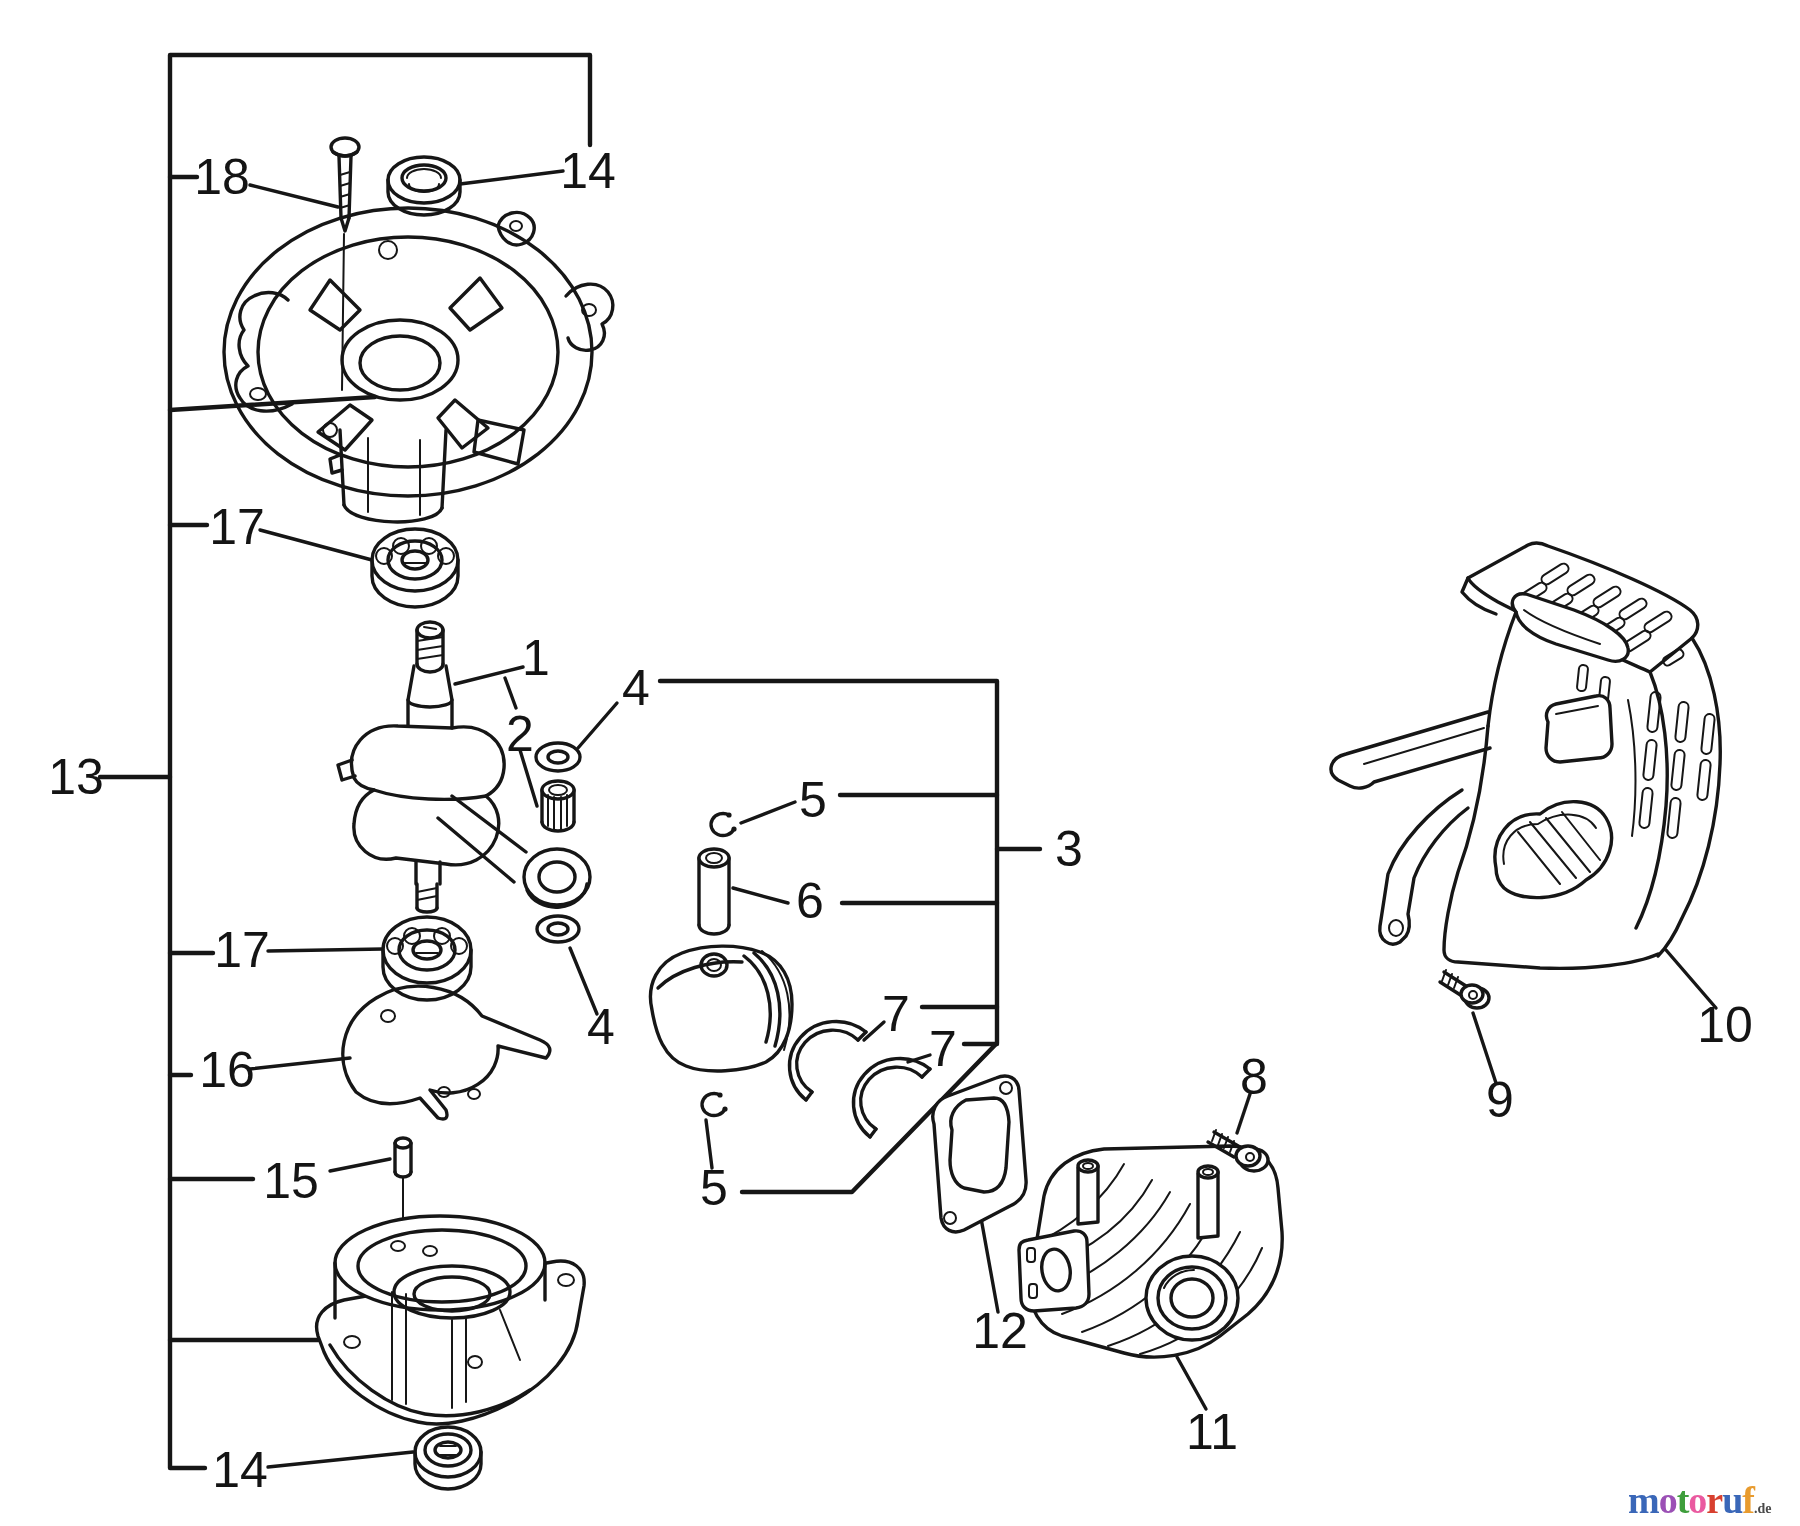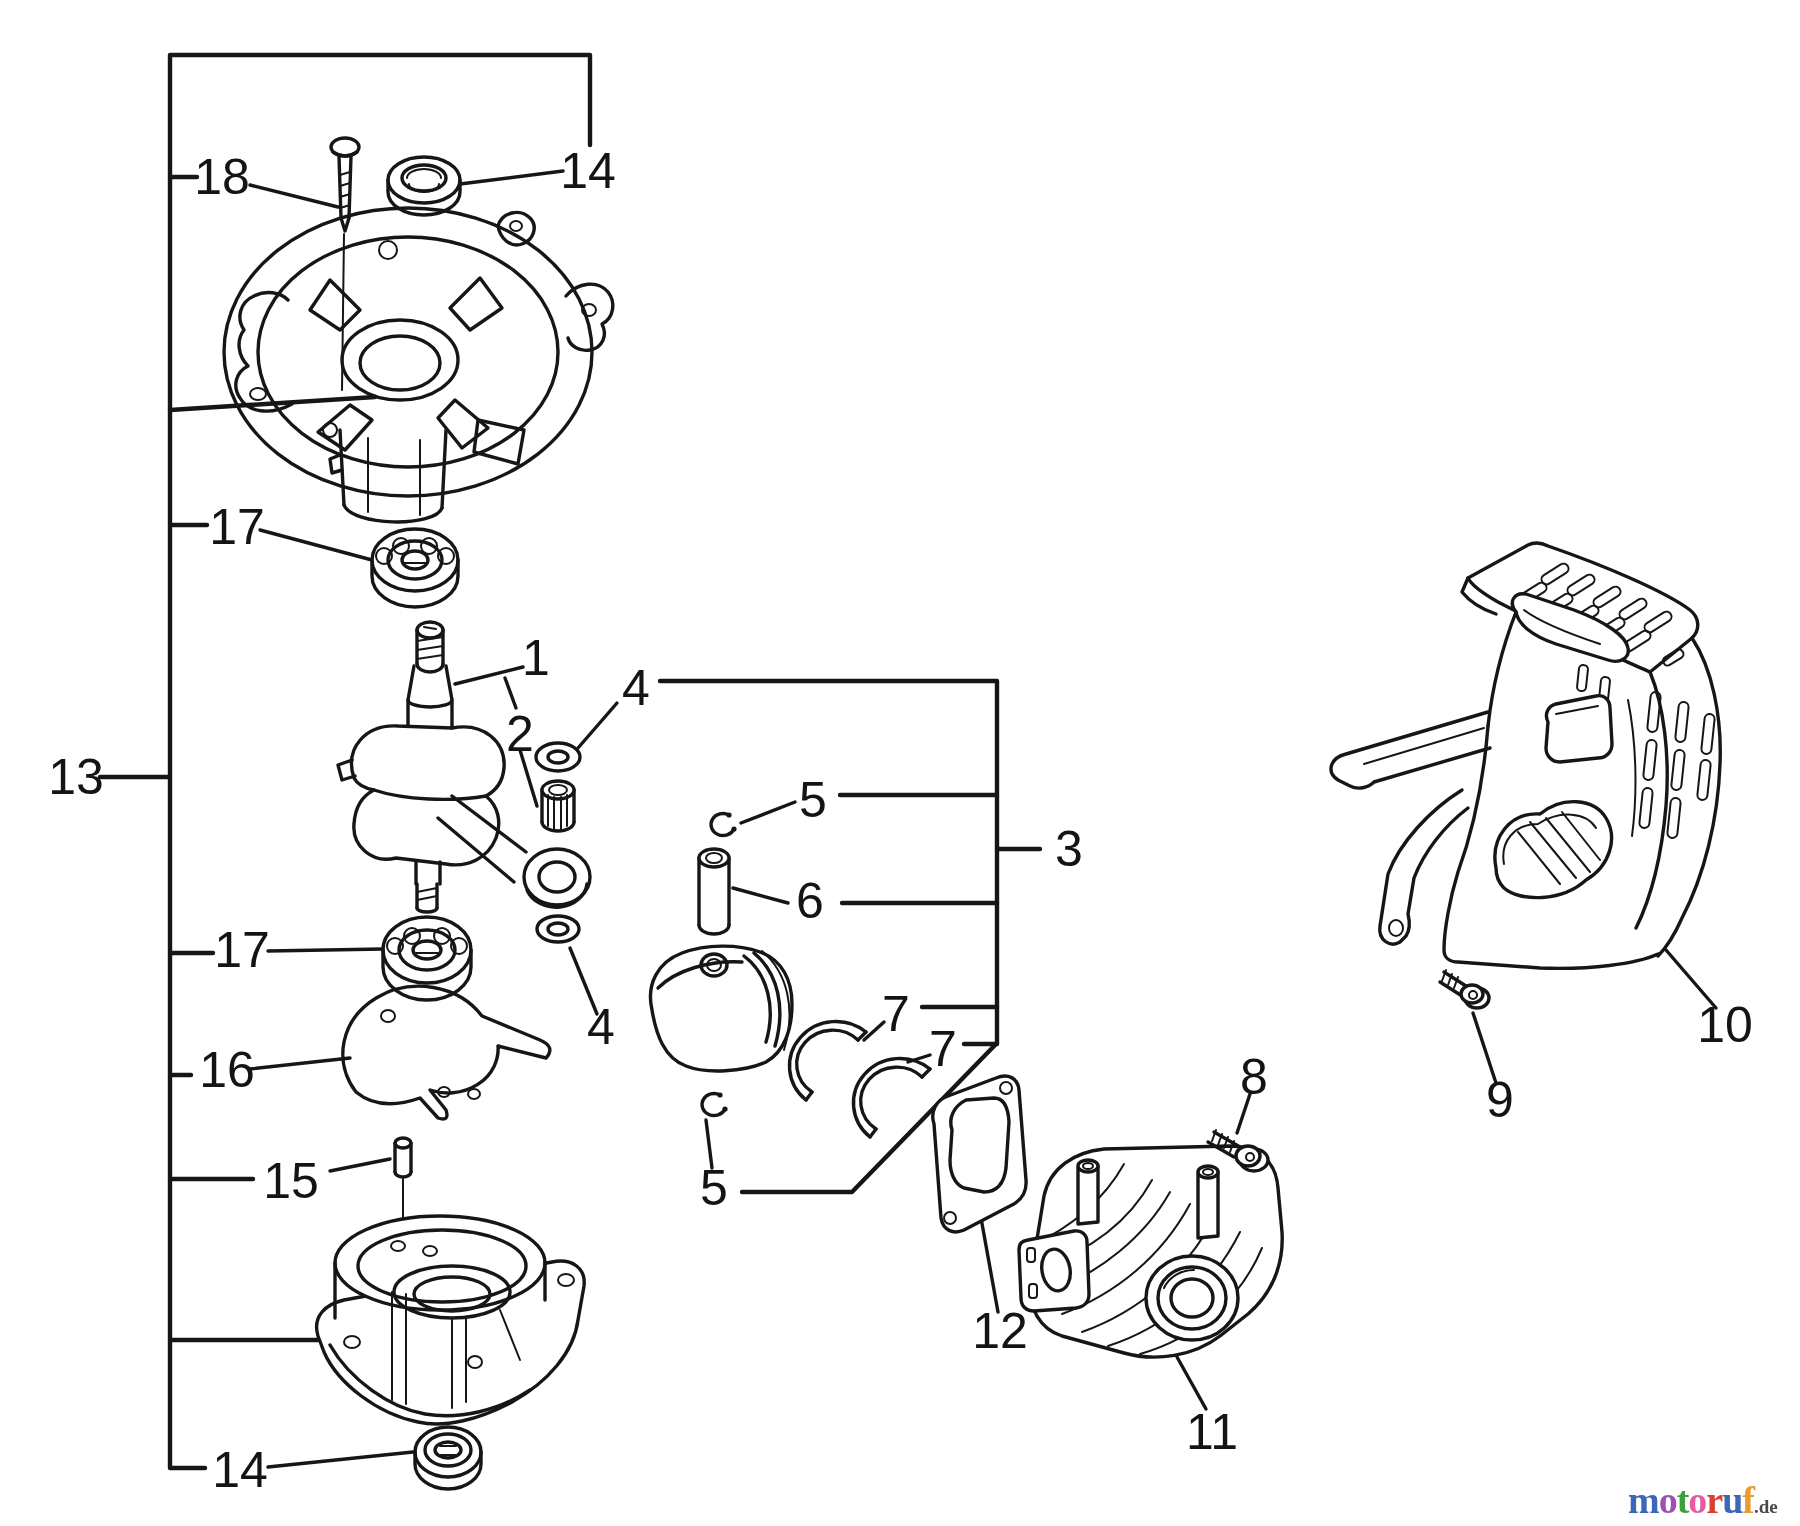--- a/index.html
+++ b/index.html
@@ -7,21 +7,21 @@
          font-family:"Liberation Sans",sans-serif;}
   svg{position:absolute;left:0;top:0;}
   .s{stroke:#161616;fill:none;stroke-width:3.4;stroke-linecap:round;stroke-linejoin:round;}
   .sw{stroke:#161616;fill:#ffffff;stroke-width:3.4;stroke-linecap:round;stroke-linejoin:round;}
   .thin{stroke-width:2;}
   .thick{stroke-width:4.4;}
   .callout{font:400 50px "Liberation Sans",sans-serif;fill:#141414;text-anchor:middle;}
   #watermark{position:absolute;left:1628px;top:1478px;width:172px;height:44px;
              font-family:"Liberation Serif",serif;font-weight:bold;font-size:38px;
              letter-spacing:-1px;white-space:nowrap;line-height:44px;}
-  #watermark .suffix{font-size:19px;font-weight:bold;letter-spacing:0;}
+  #watermark .suffix{font-size:14px;font-weight:bold;letter-spacing:0;}
 </style>
 </head>
 <body>
 
 <div id="stage">
 <svg width="1800" height="1526" viewBox="0 0 1800 1526">
 
   <g>
     <path class="s thick" d="M590,145 L590,55 L170,55 L170,1468 L205,1468"></path>
     <path class="s thick" d="M100,777 L170,777"></path>

